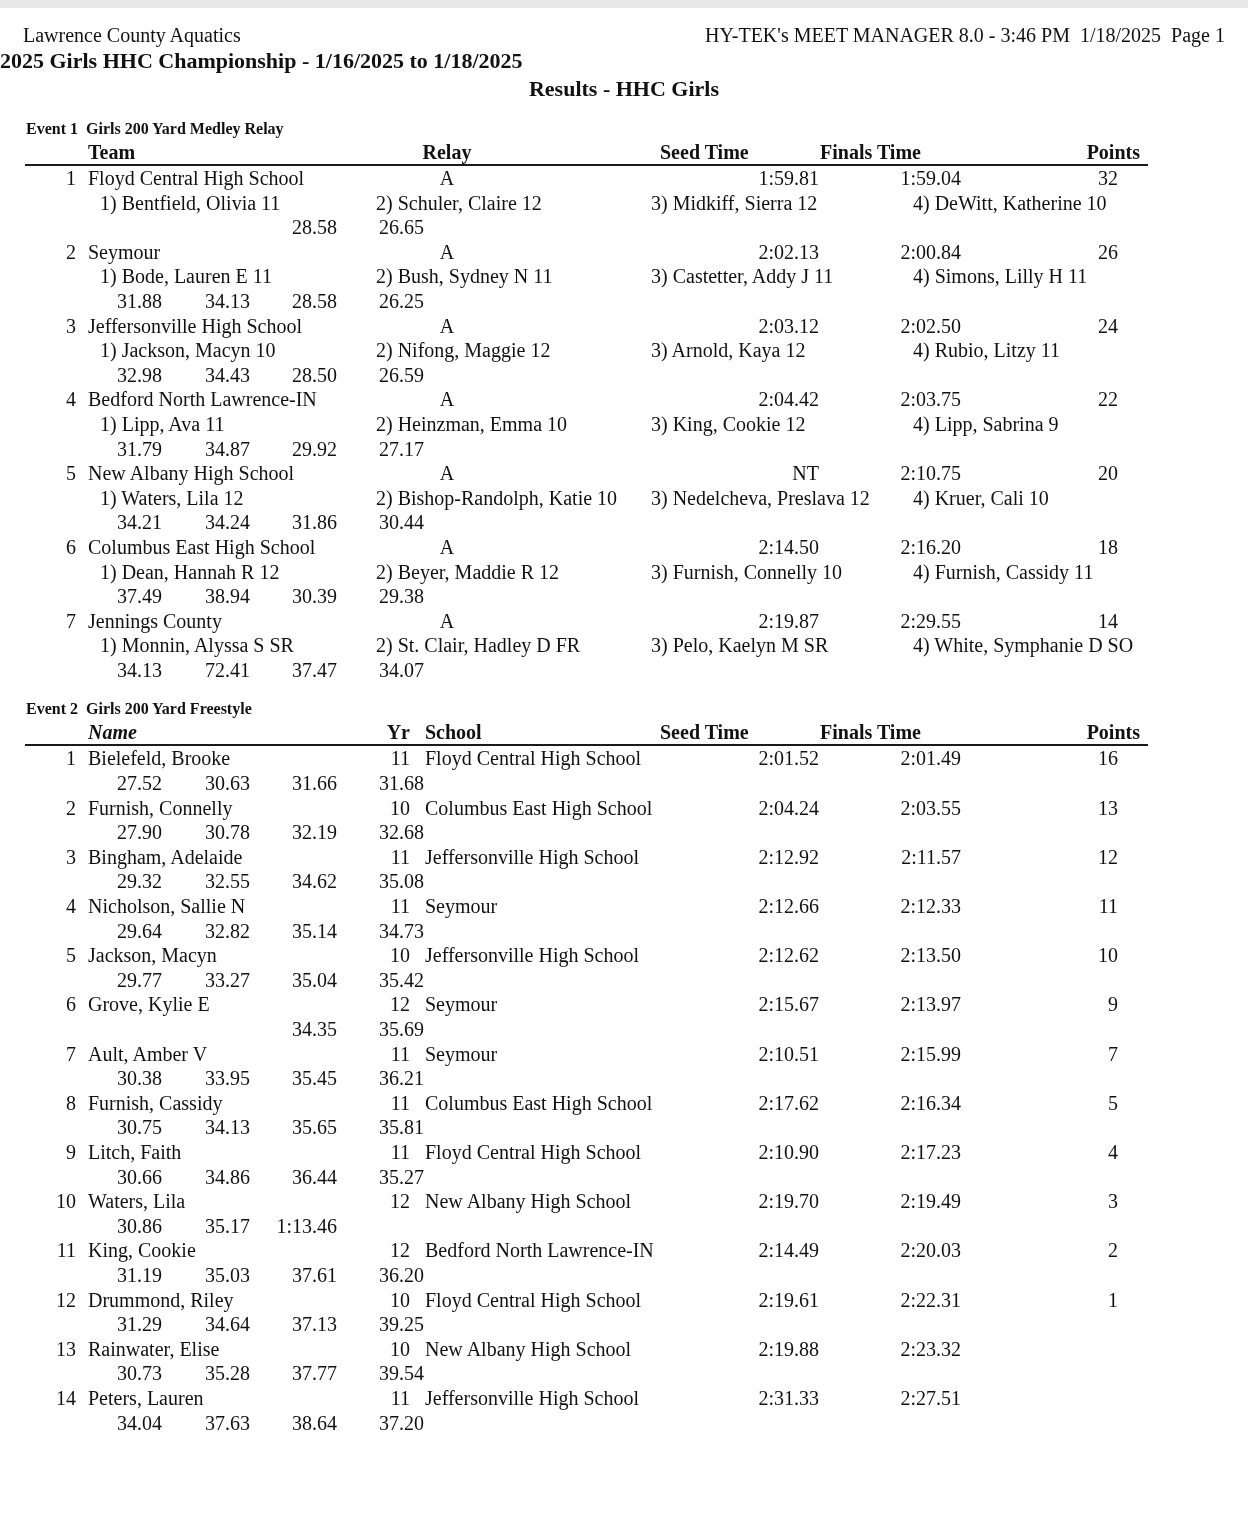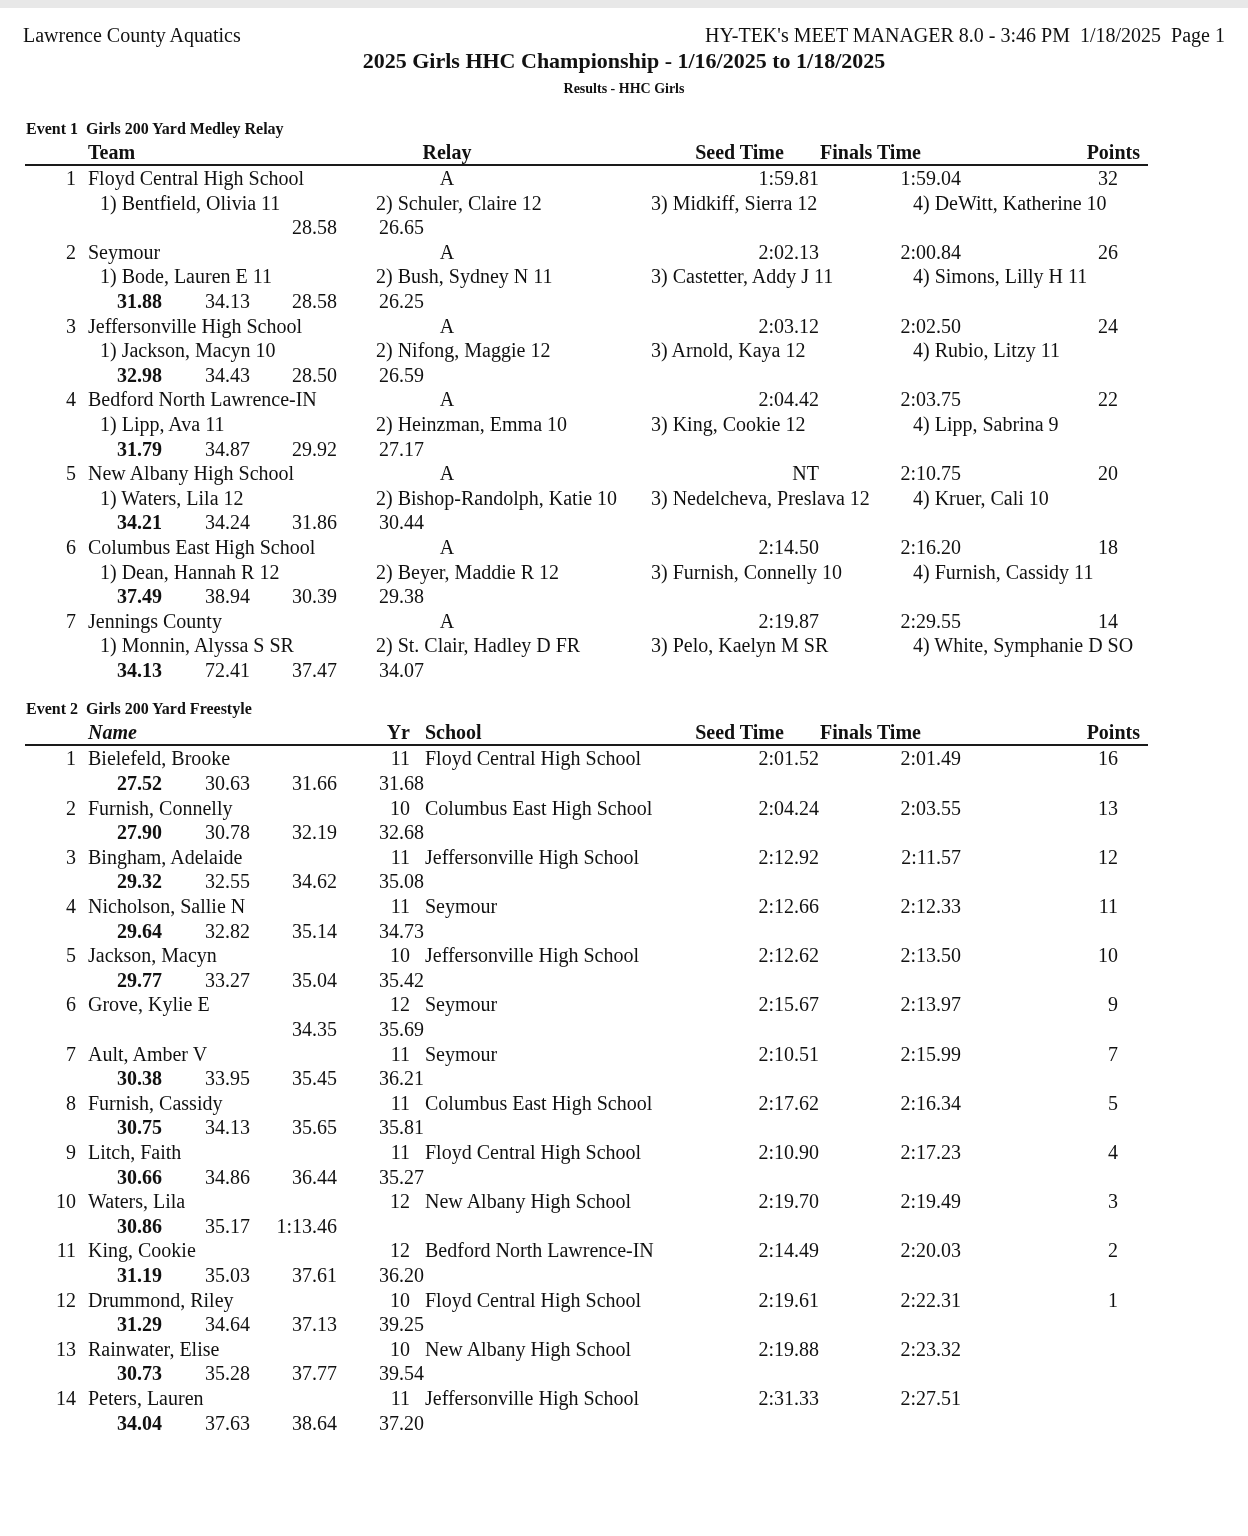--- a/index.html
+++ b/index.html
@@ -14,25 +14,25 @@
     overflow:hidden;
   }
   .report-header {
     display:flex; justify-content:space-between;
     padding:15px 23px 0 23px;
     height:24px; line-height:24px;
   }
   .hdr-left  { white-space:pre; }
   .hdr-right { white-space:pre; }
   .doc-title {
-    text-align:center; font-weight:bold; font-size:22px;
+    font-weight:bold; font-size:22px;
     height:28px; line-height:28px; white-space:pre;
   }
   .doc-subtitle {
-    text-align:center; font-weight:bold; font-size:14px;
+    text-align:center; font-weight:bold; font-size:22px;
     height:27px; line-height:27px; white-space:pre;
   }
   .event-heading {
     margin:14px 0 0 26px;
     font-weight:bold; font-size:16px;
     height:25px; line-height:25px; white-space:pre;
   }
   .thead { position:relative; height:23px; line-height:23px; font-weight:bold; }
   .head-rule { margin-left:25px; width:1123px; border-top:2px solid #1a1a1a; height:0; }
   .rows { position:relative; }
@@ -47,25 +47,25 @@
   .c-yr     { left:375px; width:35px;  text-align:right; }
   .c-school { left:425px; }
   .c-seed   { left:660px; width:159px; text-align:right; }
   .c-finals { left:820px; width:141px; text-align:right; }
   .c-points { left:992px; width:126px; text-align:right; }
   .h-team   { left:88px; }
   .h-name   { left:88px;font-style:italic; }
   .h-relay  { left:397px; width:100px; text-align:center; }
   .h-yr     { left:375px; width:35px;  text-align:right; }
   .h-school { left:425px; }
-  .h-seed   { left:660px; width:159px; text-align:center; }
+  .h-seed   { left:660px; width:159px; text-align:left; }
   .h-finals { left:820px; width:150px; text-align:left; }
   .h-points { left:992px; width:148px; text-align:right; }
   .c-sw1 { left:100px; } .c-sw2 { left:376px; } .c-sw3 { left:651px; } .c-sw4 { left:913px; }
-  .c-s1 { left:89px;  width:73px; text-align:right;font-weight:bold; }
+  .c-s1 { left:89px;  width:73px; text-align:right; }
   .c-s2 { left:177px; width:73px; text-align:right; }
   .c-s3 { left:264px; width:73px; text-align:right; }
   .c-s4 { left:351px; width:73px; text-align:right; }
 </style>
 </head>
 <body>
 
 <div class="page">
 
   <div class="report-header">

